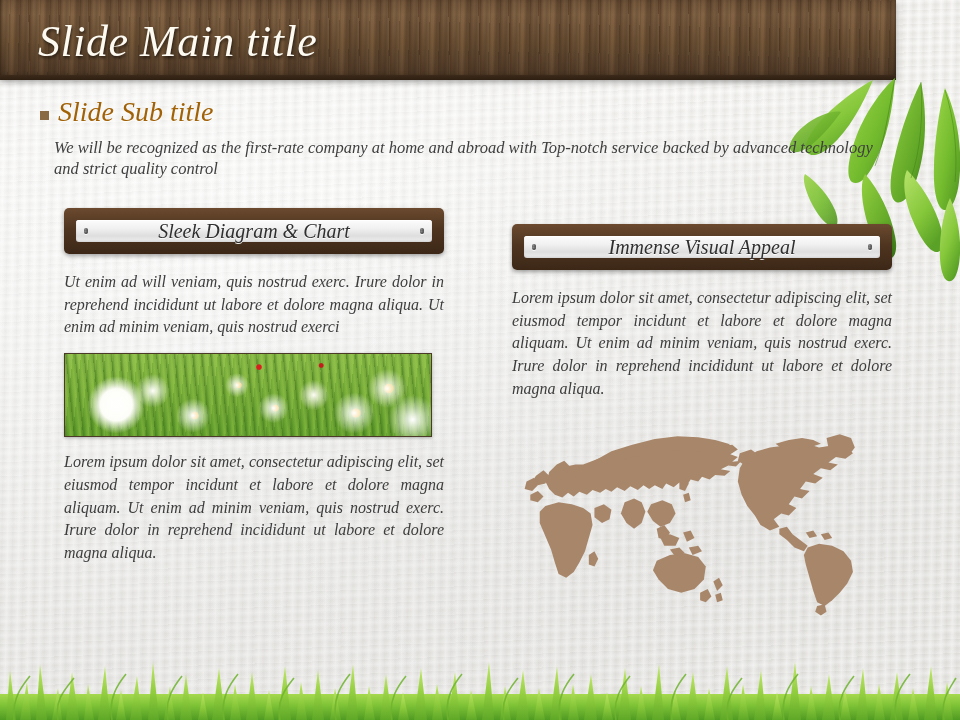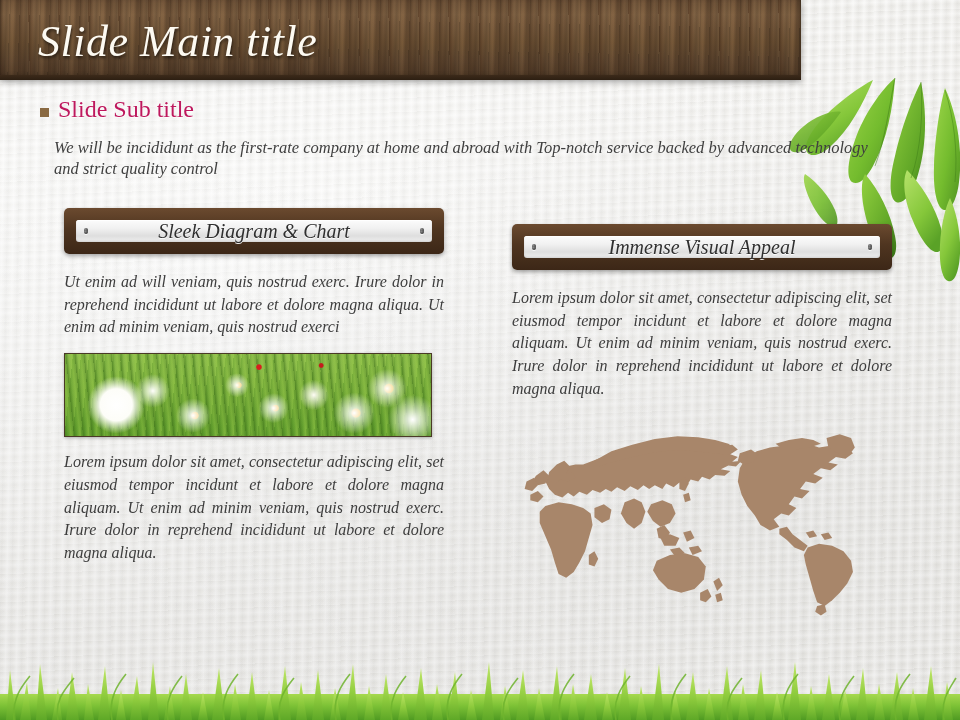--- a/index.html
+++ b/index.html
@@ -33,21 +33,21 @@
     inset: 0;
     background:
       radial-gradient(ellipse at 78% 72%, rgba(0,0,0,0.05) 0%, rgba(0,0,0,0) 60%),
       radial-gradient(ellipse at 10% 90%, rgba(0,0,0,0.045) 0%, rgba(0,0,0,0) 55%);
   }
 
   
   .wood-banner {
     position: absolute;
     left: 0; top: 0;
-    width: 801px;
+    width: 896px;
     height: 80px;
     background:
       repeating-linear-gradient(92deg,
         rgba(0,0,0,0.16) 0px, rgba(0,0,0,0.0) 2px, rgba(255,255,255,0.05) 4px,
         rgba(0,0,0,0.10) 7px, rgba(0,0,0,0.0) 10px),
       repeating-linear-gradient(88.5deg,
         rgba(60,35,15,0.30) 0px, rgba(255,255,255,0.0) 6px, rgba(255,230,190,0.07) 13px,
         rgba(40,22,8,0.22) 21px, rgba(255,255,255,0.0) 30px),
       linear-gradient(180deg, #6f543a 0%, #7b5f42 18%, #6b5135 52%, #5d4630 78%, #4e3926 100%),
       linear-gradient(90deg, #7a5c3f 0%, #806344 30%, #6d5236 62%, #533c28 88%, #45311f 100%);
@@ -93,22 +93,23 @@
     gap: 9px;
   }
   .sub-bullet {
     width: 9px;
     height: 9px;
     background: #8a6a42;
     display: inline-block;
     margin-top: 6px;
   }
   .sub-title {
-    font-size: 24px;
-    color: #be185d;
+    font-size: 28px;
+    font-style: italic;
+    color: #a16207;
     text-shadow: 0 1px 0 rgba(255,255,255,0.7);
   }
   .lead-text {
     position: absolute;
     left: 54px;
     top: 137px;
     width: 840px;
     font-size: 16.5px;
     font-style: italic;
     color: #3f3f3f;
@@ -278,21 +279,21 @@
       <path d="M176 4 C178 36 176 72 166 100" stroke="#3c7a16" stroke-width="1" fill="none" opacity="0.45"></path>
       <path d="M200 12 C209 40 213 74 210 104" stroke="#3c7a16" stroke-width="1" fill="none" opacity="0.45"></path>
     </g>
   </svg>
 
   <div class="sub-title-row">
     <span class="sub-bullet"></span>
     <span class="sub-title">Slide Sub title</span>
   </div>
 
-  <div class="lead-text">We will be incididunt as the first-rate company at home and abroad with Top-notch service backed by advanced technology and strict quality control</div>
+  <div class="lead-text">We will be recognized as the first-rate company at home and abroad with Top-notch service backed by advanced technology and strict quality control</div>
 
   <div class="col col-left">
     <div class="plaque">
       <div class="plaque-inner">
         <span class="screw tl"></span>
         <span class="screw bl"></span>
         <span class="screw tr"></span>
         <span class="screw br"></span>
         <span class="plaque-label">Sleek Diagram &amp; Chart</span>
       </div>

